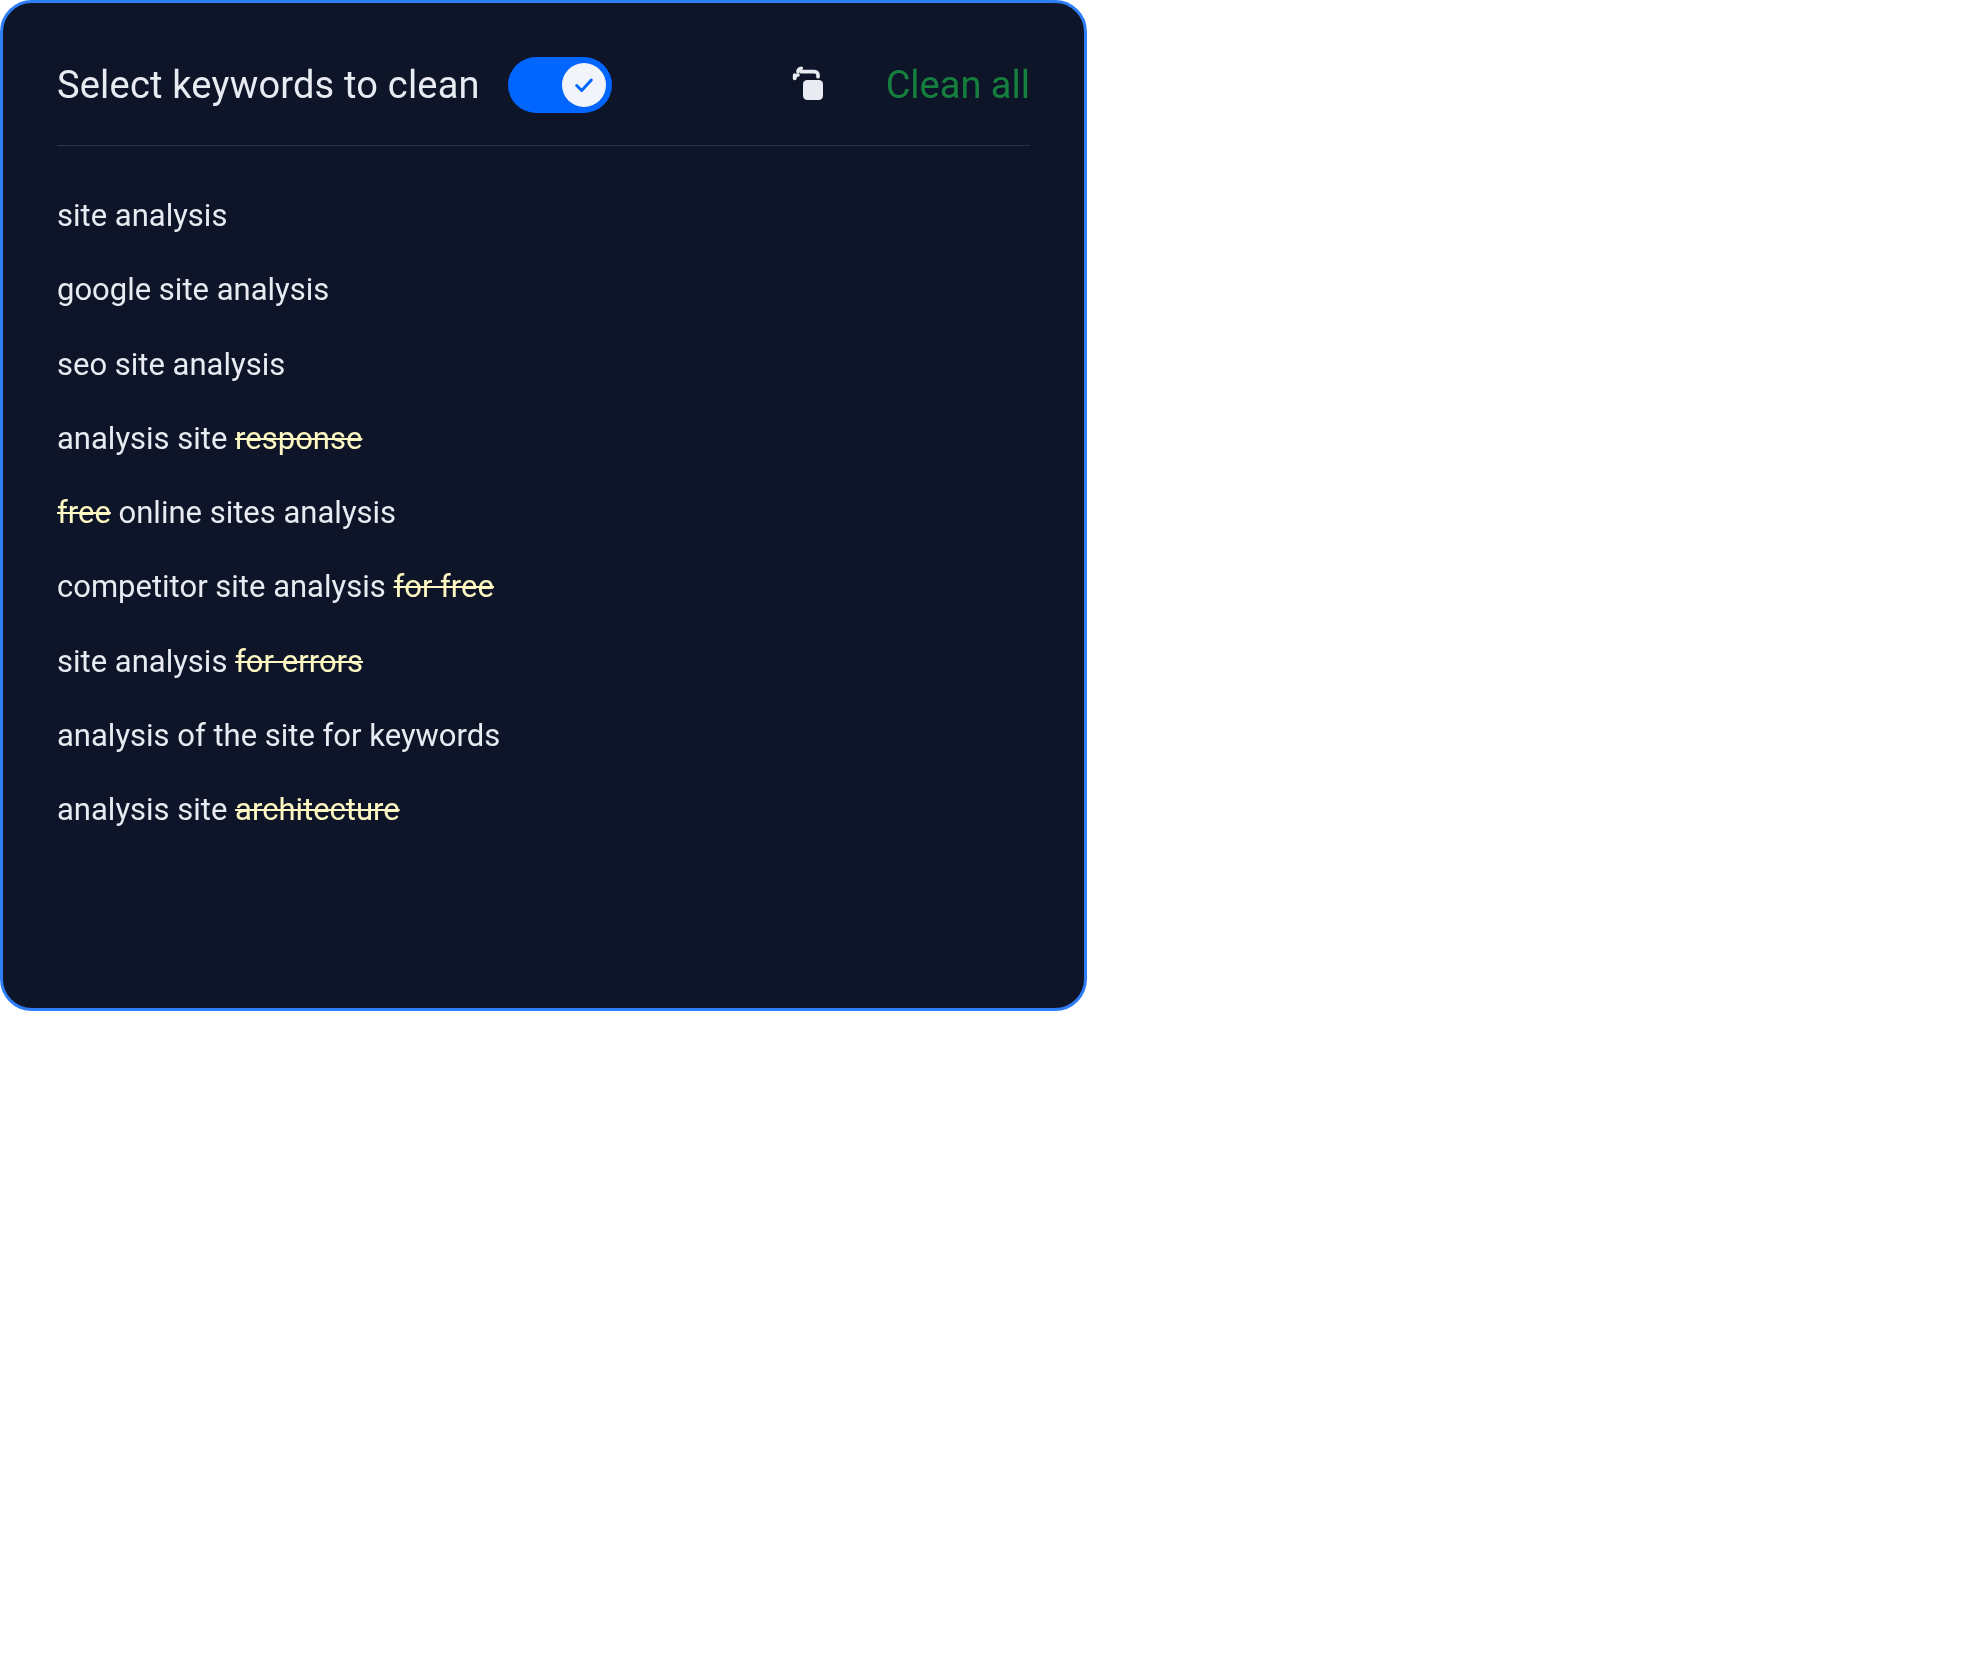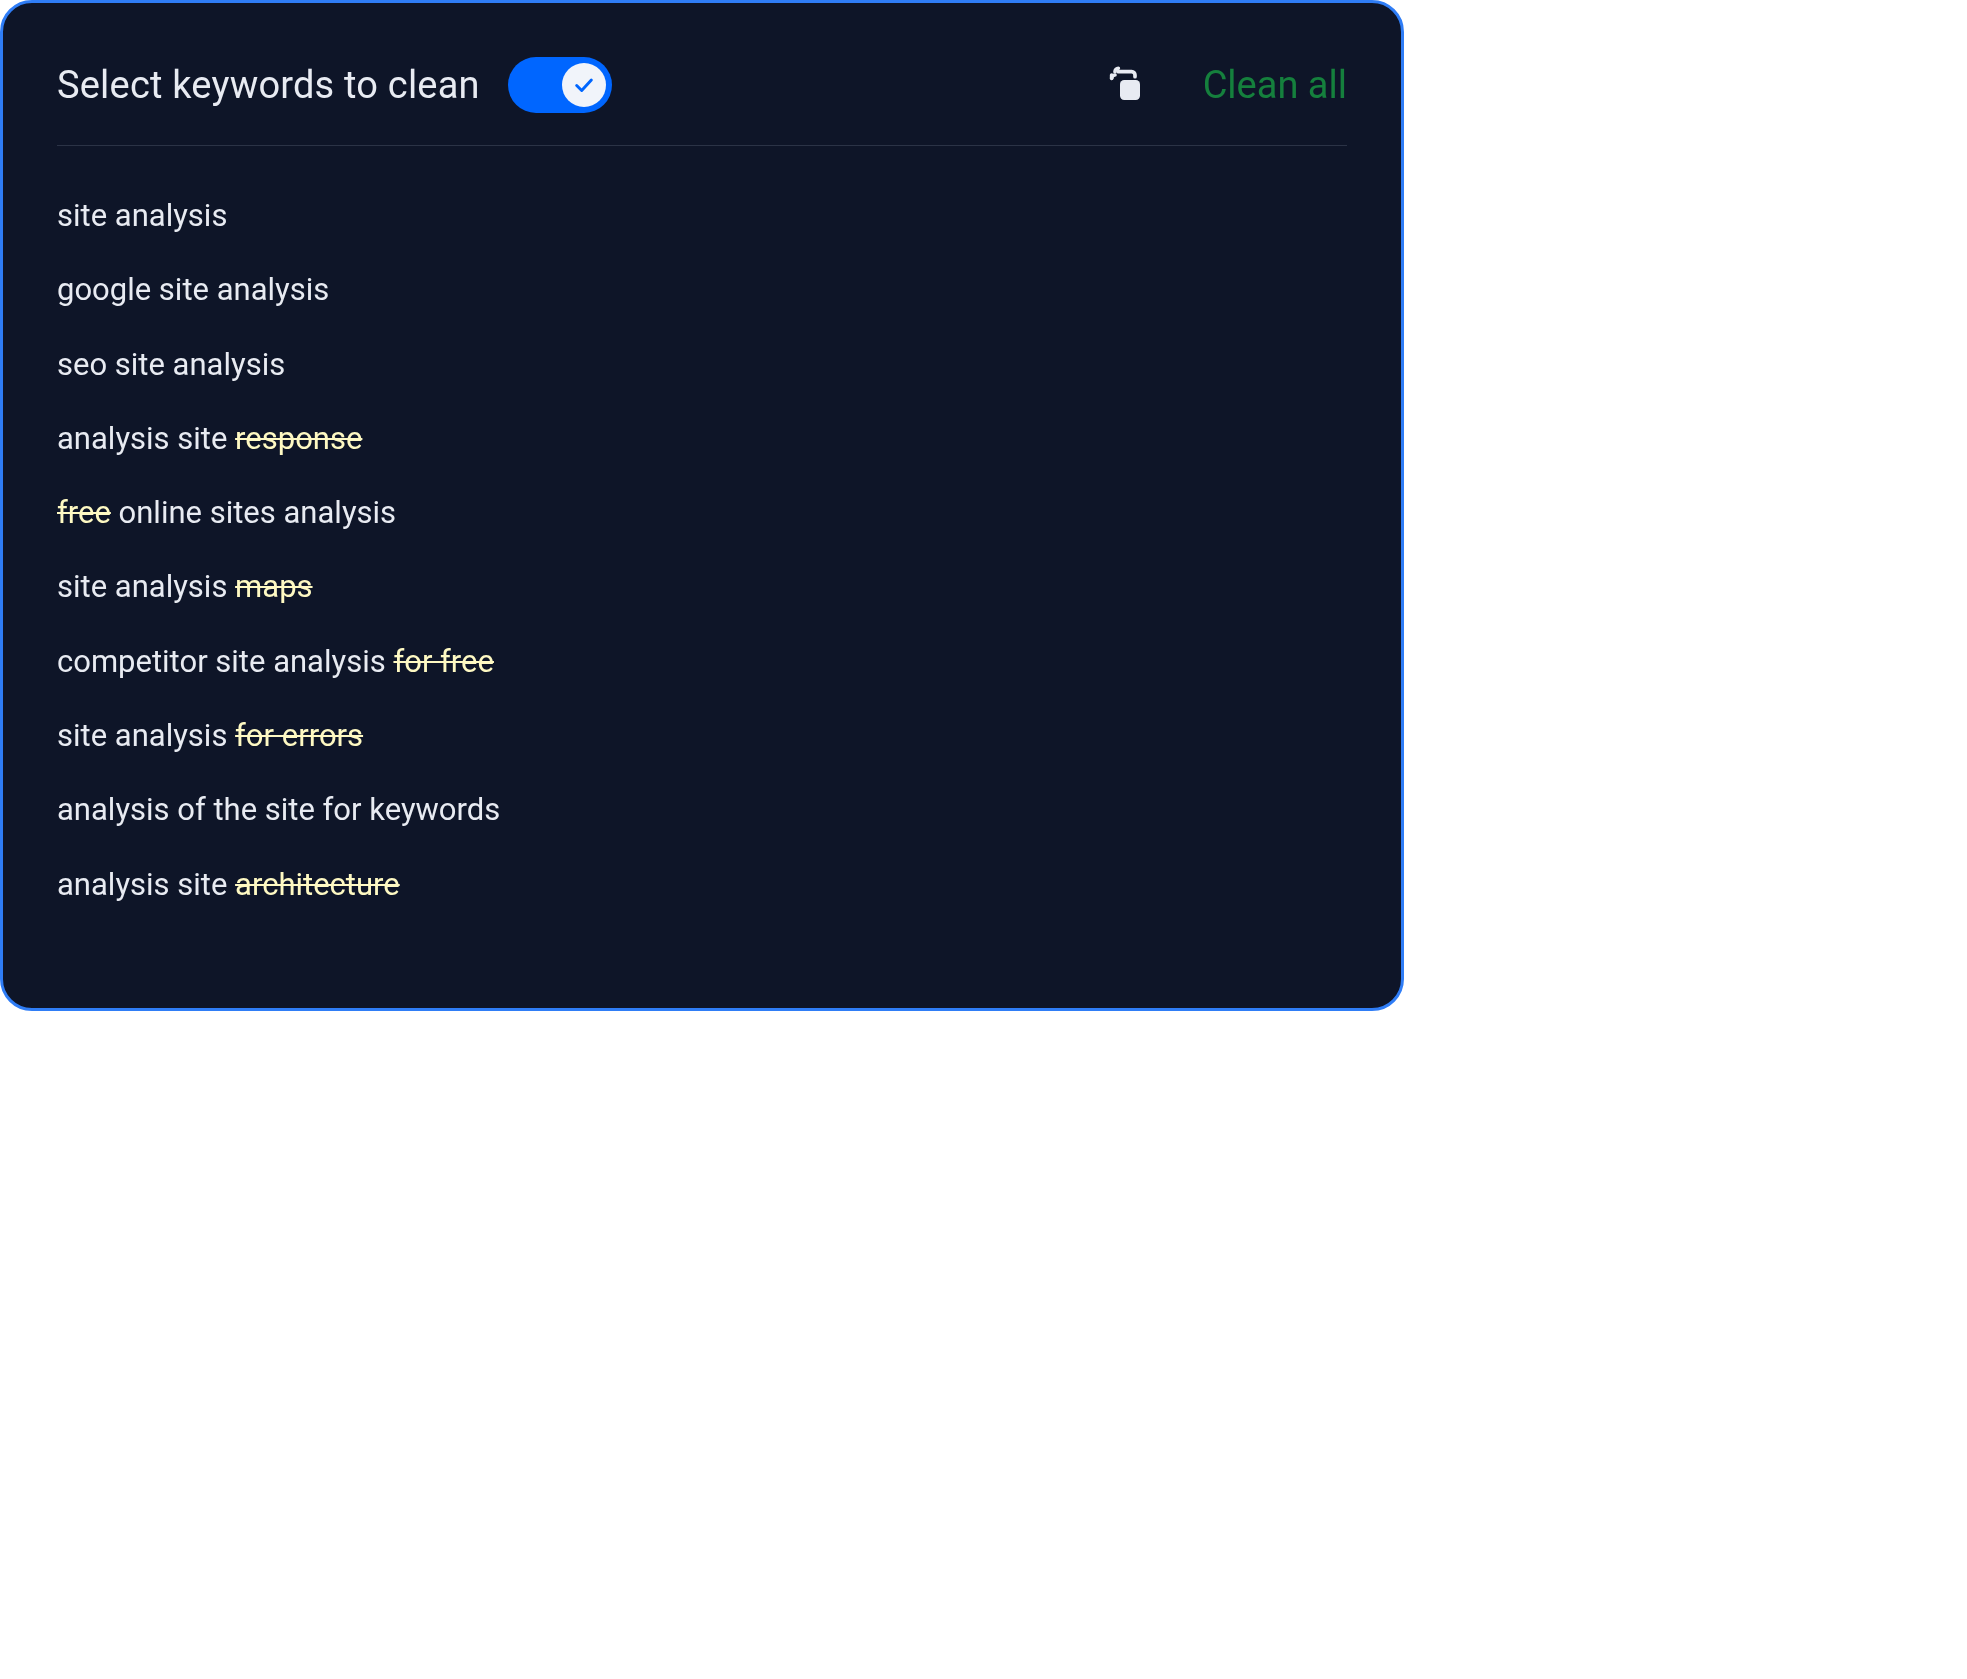--- a/index.html
+++ b/index.html
@@ -8,21 +8,21 @@
       box-sizing: border-box;
     }
     body {
       font-family: -apple-system, BlinkMacSystemFont, "Segoe UI", Roboto, Helvetica, Arial, sans-serif;
       background: #fff;
       display: flex;
       align-items: flex-start;
       justify-content: flex-start;
     }
     .panel {
-      width: 1404px;
+      width: 1087px;
       height: 1011px;
       background: #0e1528;
       border: 3px solid #2f7df6;
       border-radius: 32px;
       padding: 54px;
       color: #e8ebf2;
     }
     .header {
       display: flex;
       align-items: center;
@@ -126,19 +126,18 @@
     </div>
     <div class="clean-all">Clean all</div>
   </div>
 
   <div class="keyword-list">
       <div class="keyword-row"><span>site analysis</span></div>
       <div class="keyword-row"><span>google site analysis</span></div>
       <div class="keyword-row"><span>seo site analysis</span></div>
       <div class="keyword-row"><span>analysis site </span><span class="struck">response</span></div>
       <div class="keyword-row"><span class="struck">free</span><span> online sites analysis</span></div>
-      <div class="keyword-row"><span>site analysis </span><span class="struck">maps</span></div>
       <div class="keyword-row"><span>competitor site analysis </span><span class="struck">for free</span></div>
       <div class="keyword-row"><span>site analysis </span><span class="struck">for errors</span></div>
       <div class="keyword-row"><span>analysis of the site for keywords</span></div>
       <div class="keyword-row"><span>analysis site </span><span class="struck">architecture</span></div>
     </div>
 </div>
 
 </body></html>

